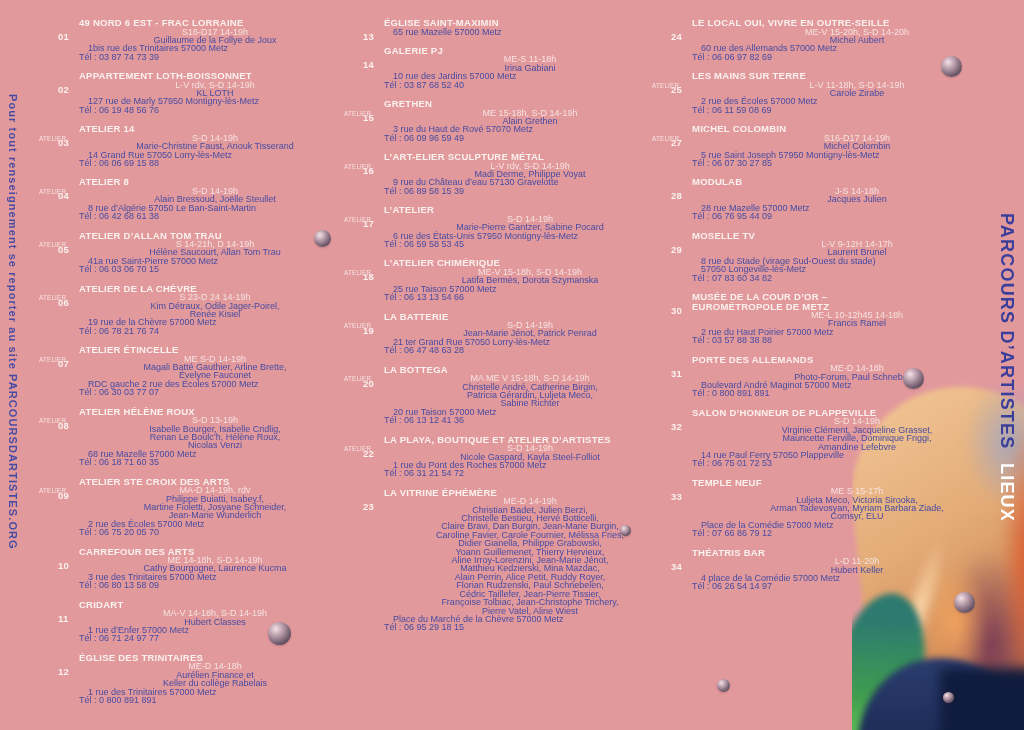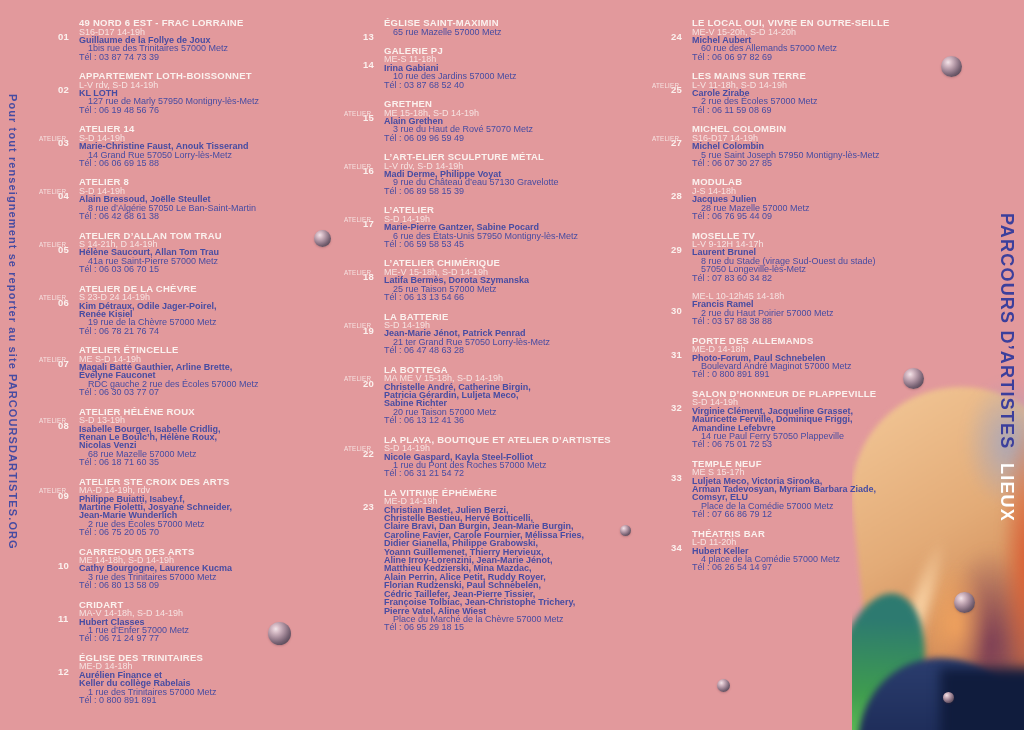--- a/index.html
+++ b/index.html
@@ -37,22 +37,22 @@
     font-size:9.5px;font-weight:700;color:#FBF1EE;letter-spacing:.3px;
   }
   .entry .atelier{
     position:absolute;left:-40px;top:10.5px;width:30px;
     font-size:6.3px;letter-spacing:.2px;color:#F6E2E1;text-align:left;
   }
   .entry .title{
     font-size:9.5px;line-height:9.5px;font-weight:700;letter-spacing:.25px;
     color:#FBF1EE;white-space:pre;
   }
-  .entry .hours{color:#F6E2E1;white-space:nowrap;}
-  .entry .name-line{font-weight:700;white-space:nowrap;}
+  .entry .hours{color:#F6E2E1;white-space:nowrap;text-align:center;}
+  .entry .name-line{font-weight:400;white-space:nowrap;text-align:center;}
   .entry .addr-line{white-space:nowrap;padding-left:9px;}
   .entry .tel{white-space:nowrap;}
 
   
   .body-photo{position:absolute;left:852px;top:370px;width:172px;height:360px;overflow:hidden;z-index:10;}
   .body-photo .blob{position:absolute;}
   .b-skin{left:10px;top:16px;width:226px;height:410px;transform:rotate(-6deg);
     border-radius:48% 52% 30% 60% / 26% 30% 40% 50%;
     background:linear-gradient(155deg,#efc190 8%,#e3ab77 35%,#d3905d 55%,#a65c49 80%,#5c3350 96%);
     filter:blur(2.5px);}
@@ -474,20 +474,22 @@
       </div>
     <div class="addrs">
         <div class="addr-line">8 rue du Stade (virage Sud-Ouest du stade)</div>
         <div class="addr-line">57050 Longeville-lès-Metz</div>
       </div>
     <div class="tel">Tél : 07 83 60 34 82</div>
   </div>
     <div class="entry">
     <span class="num">30</span>
 
+    <div class="title">MUSÉE DE LA COUR D’OR –
+EUROMÉTROPOLE DE METZ</div>
     <div class="hours">ME-L 10-12h45 14-18h</div>
     <div class="names">
         <div class="name-line">Francis Ramel</div>
       </div>
     <div class="addrs">
         <div class="addr-line">2 rue du Haut Poirier 57000 Metz</div>
       </div>
     <div class="tel">Tél : 03 57 88 38 88</div>
   </div>
     <div class="entry">

